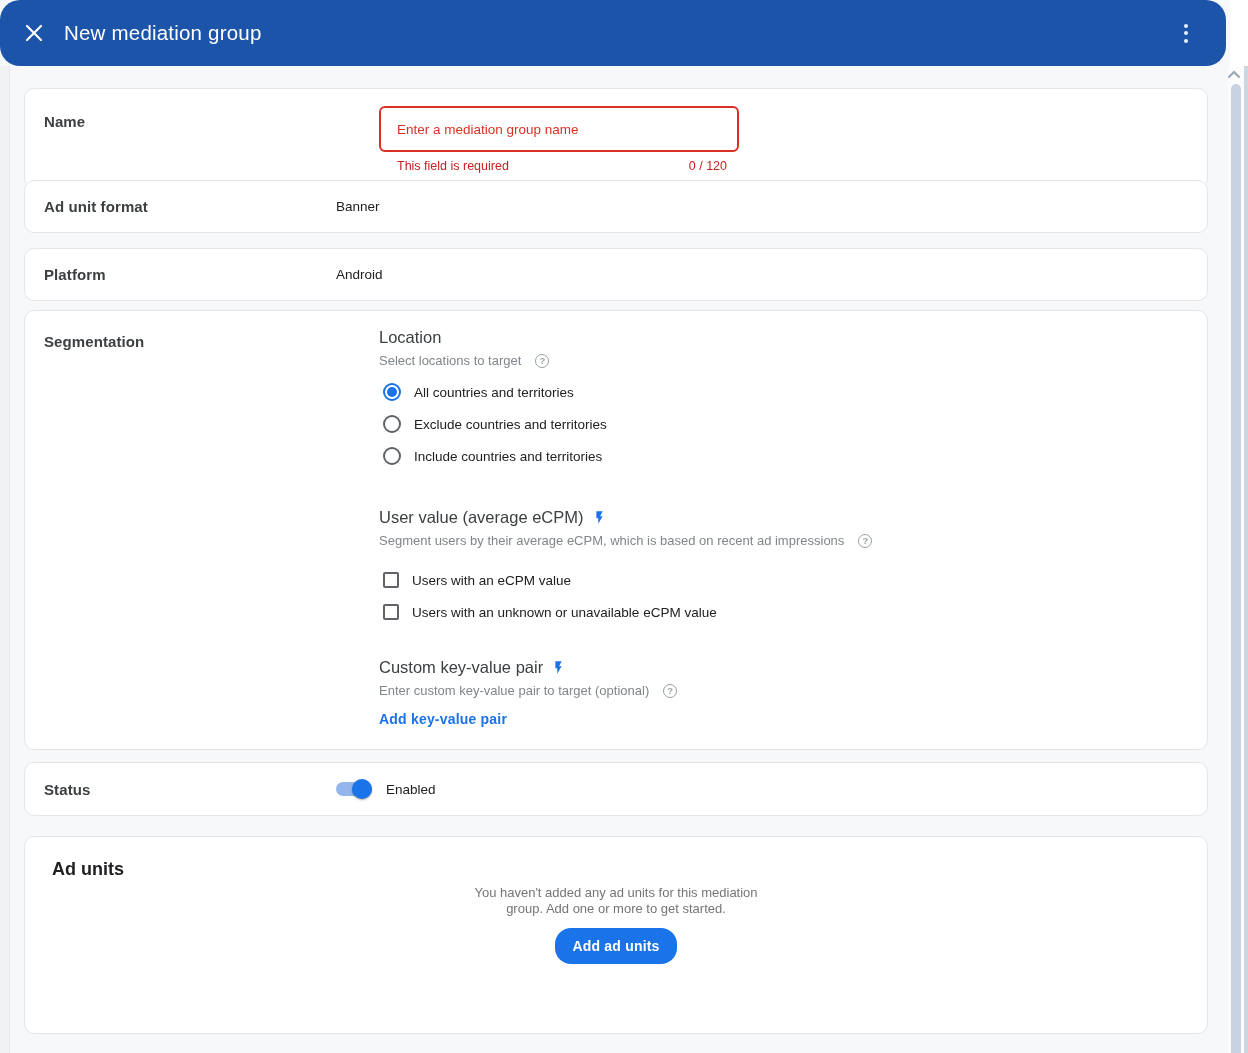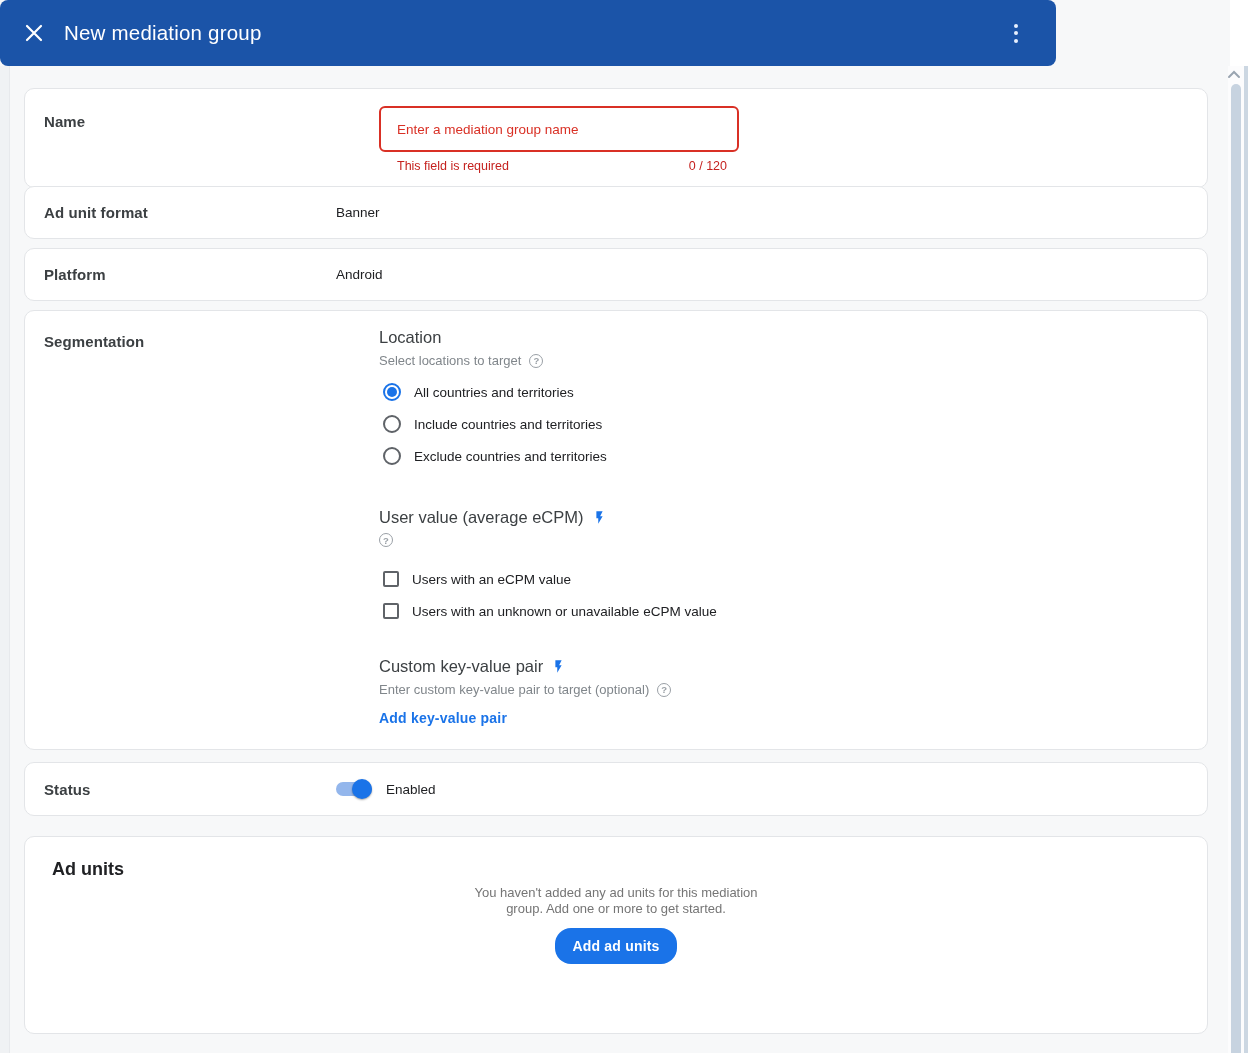--- a/index.html
+++ b/index.html
@@ -4,22 +4,22 @@
 <style>
   html,body{margin:0;padding:0;}
   body{
     width:1248px;height:1053px;position:relative;overflow:hidden;
     font-family:"Liberation Sans", sans-serif;
     background:#f7f8f9;
     -webkit-font-smoothing:antialiased;
   }
   
   .appbar{
-    position:absolute;left:0;top:0;width:1056px;height:66px;
-    background:#1b54a8;border-radius:8px;
+    position:absolute;left:0;top:0;width:1226px;height:66px;
+    background:#1b54a8;border-radius:20px;
     display:flex;align-items:center;z-index:5;
   }
   .appbar .close-btn{
     width:40px;height:40px;margin-left:14px;border:none;background:transparent;
     display:flex;align-items:center;justify-content:center;cursor:pointer;padding:0;
   }
   .appbar .close-btn svg{display:block;}
   .appbar .title{
     color:#ffffff;font-size:20.5px;font-weight:400;letter-spacing:.2px;margin-left:10px;
   }
@@ -36,21 +36,21 @@
   .scroll-zone{position:absolute;left:1228px;top:66px;width:20px;bottom:0;background:#fcfcfd;}
   .scroll-up{position:absolute;left:1227px;top:69px;width:14px;height:12px;background:transparent;border:none;padding:0;cursor:pointer;}
   .scroll-thumb{position:absolute;left:1231px;top:84px;width:10px;height:969px;background:#c7d3e0;border-radius:6px 6px 0 0;cursor:pointer;}
   .scroll-edge{position:absolute;left:1244px;top:66px;width:4px;bottom:0;background:#ccd7e2;}
   
   .card{
     position:absolute;left:24px;width:1184px;background:#ffffff;
     border:1px solid #e3e5e8;border-radius:10px;box-sizing:border-box;
   }
   .card-name{top:88px;height:100px;}
-  .card-format{top:186px;height:53px;display:flex;align-items:center;}
+  .card-format{top:180px;height:53px;display:flex;align-items:center;}
   .card-platform{top:248px;height:53px;display:flex;align-items:center;}
   .card-seg{top:310px;height:440px;}
   .card-status{top:762px;height:54px;display:flex;align-items:center;}
   .card-adunits{top:836px;height:198px;}
   .field-label{font-size:15px;font-weight:700;color:#3c4043;letter-spacing:.1px;}
   .row-label{padding-left:19px;width:311px;box-sizing:border-box;flex:none;}
   .row-value{font-size:13.5px;color:#202124;}
   
   .card-name .field-label{position:absolute;left:19px;top:24px;}
   .name-input{
@@ -61,21 +61,21 @@
   .name-input::placeholder{color:#d93025;opacity:1;}
   .name-helper{
     position:absolute;left:372px;top:70px;width:330px;
     display:flex;justify-content:space-between;
     font-size:12.5px;color:#c5221f;
   }
   
   .card-seg .field-label{position:absolute;left:19px;top:22px;}
   .seg-content{position:absolute;left:354px;top:0;width:740px;}
   .seg-heading{display:flex;align-items:center;gap:8px;font-size:16.5px;color:#3c4043;}
-  .seg-sub{display:flex;align-items:center;gap:8px;font-size:13px;color:#80868b;margin-top:6px;}
+  .seg-sub{display:flex;align-items:center;gap:14px;font-size:13px;color:#80868b;margin-top:6px;}
   .help-icon{
     width:14px;height:14px;border:1.4px solid #9aa0a6;border-radius:50%;box-sizing:border-box;
     display:inline-flex;align-items:center;justify-content:center;
     font-size:9.5px;color:#9aa0a6;font-weight:700;flex:none;cursor:pointer;
   }
   .bolt-icon{width:15px;height:15px;flex:none;}
   .opt-row{display:flex;align-items:center;gap:13px;height:32px;padding-left:4px;cursor:pointer;}
   .radio{
     width:18px;height:18px;border:2px solid #5f6368;border-radius:50%;box-sizing:border-box;
     flex:none;display:flex;align-items:center;justify-content:center;background:#fff;
@@ -177,37 +177,38 @@
       </div>
       <div class="seg-radios">
         <div class="opt-row">
           <span class="radio selected">
               <span class="dot"></span>
             </span>
           <span class="opt-label">All countries and territories</span>
         </div>
         <div class="opt-row">
           <span class="radio"></span>
+          <span class="opt-label">Exclude countries and territories</span>
+        </div>
+        <div class="opt-row">
+          <span class="radio"></span>
           <span class="opt-label">Include countries and territories</span>
-        </div>
-        <div class="opt-row">
-          <span class="radio"></span>
-          <span class="opt-label">Exclude countries and territories</span>
         </div>
       </div>
     </div>
 
     <div class="seg-group-uservalue">
       <div class="seg-heading">
         <span>User value (average eCPM)</span>
         <svg class="bolt-icon" viewBox="0 0 24 24" fill="#1a73e8">
             <path d="M7 2v11h3v9l7-12h-4l4-8z"></path>
           </svg>
       </div>
       <div class="seg-sub">
+        <span>Segment users by their average eCPM, which is based on recent ad impressions</span>
         <span class="help-icon">?</span>
       </div>
       <div class="seg-checks">
         <div class="opt-row">
           <span class="checkbox"></span>
           <span class="opt-label">Users with an eCPM value</span>
         </div>
         <div class="opt-row">
           <span class="checkbox"></span>
           <span class="opt-label">Users with an unknown or unavailable eCPM value</span>

